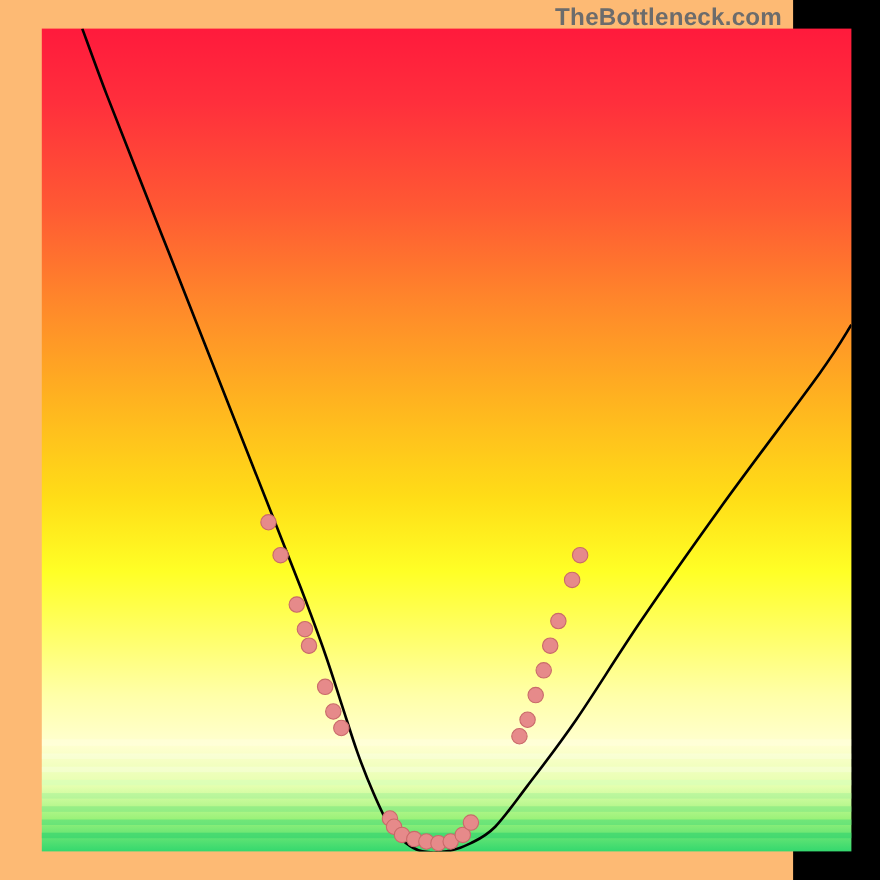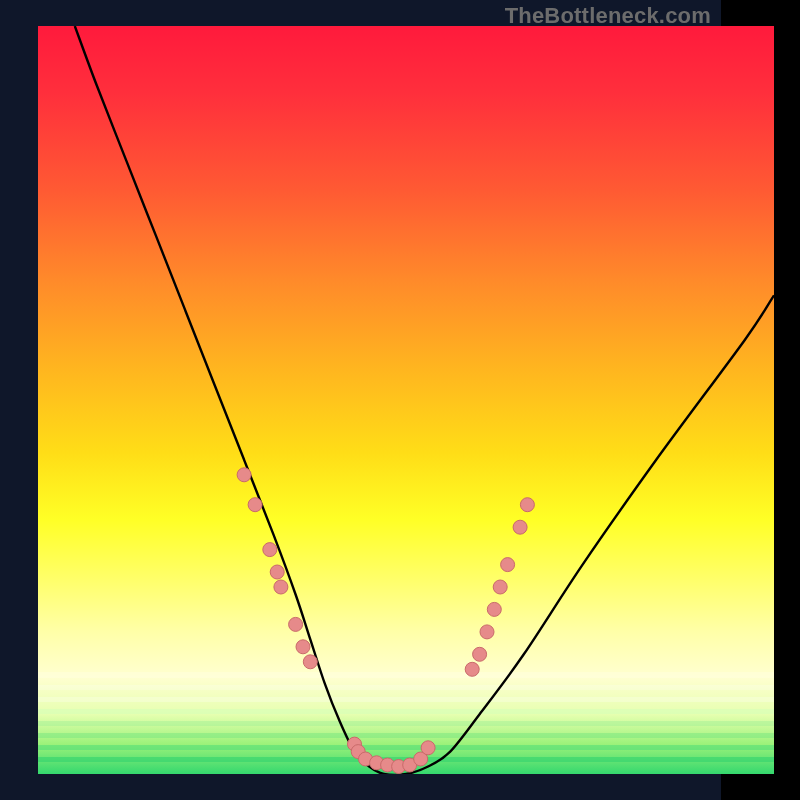--- a/index.html
+++ b/index.html
@@ -1,16 +1,16 @@
 <!DOCTYPE html>
 <html><head>
 <meta charset="utf-8">
 <style>
   html,body{margin:0;padding:0;width:800px;height:800px;background:#000;overflow:hidden}
-  .stage{position:relative;width:721px;height:800px;background:#0f172a}
+  .stage{position:relative;width:721px;height:800px;background:#fdba74}
   .plot{position:absolute;left:38px;top:26px;width:736px;height:748px;
         background:linear-gradient(to bottom,
           #ff1a3c 0%,
           #ff2f3c 9%,
           #ff5a33 22%,
           #ff8a2a 34%,
           #ffb61f 46%,
           #ffdd17 57%,
           #ffff26 66%,
           #ffff6a 74%,

